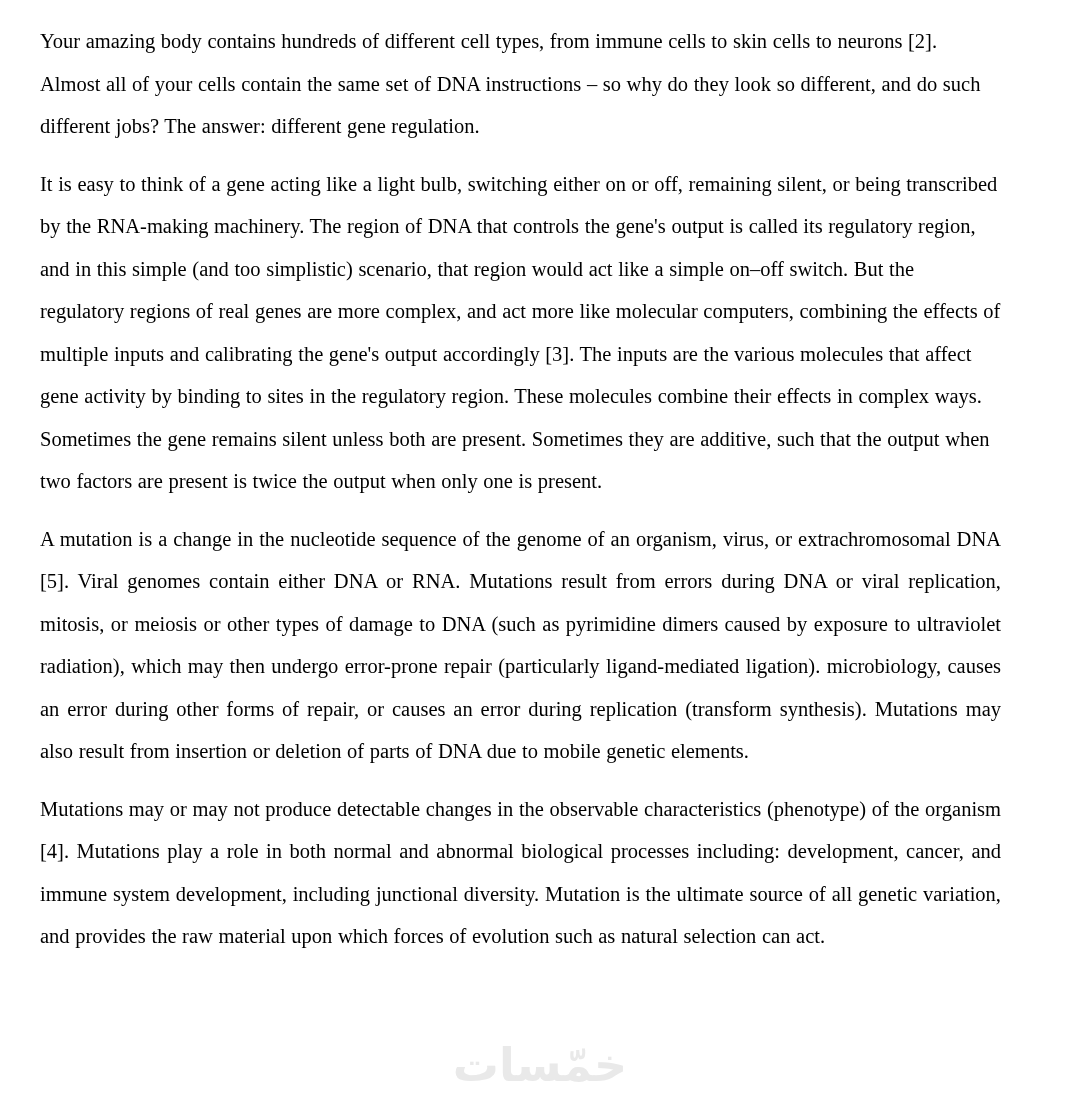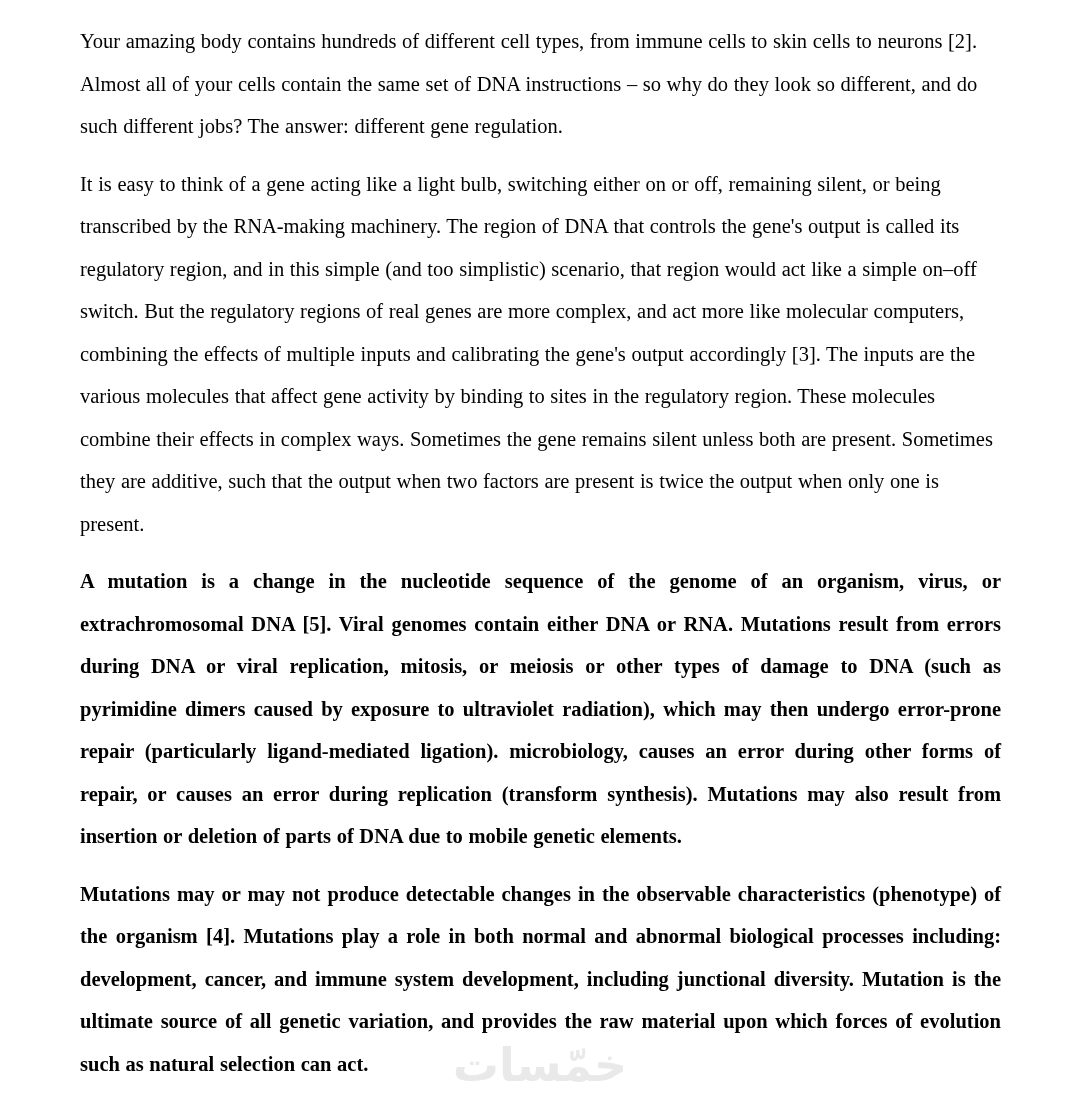--- a/index.html
+++ b/index.html
@@ -12,34 +12,34 @@
     height: 1104px;
     position: relative;
     overflow: hidden;
     font-family: "Liberation Serif", serif;
     color: #000000;
   }
   .page {
     position: absolute;
     inset: 0;
     box-sizing: border-box;
-    padding: 20px 79px 0 80px;
+    padding: 20px 79px 0 40px;
     z-index: 1;
   }
   .para {
     margin: 0;
     font-size: 20.5px;
     line-height: 42.5px;
     word-spacing: 0.5px;
   }
   .para + .para {
     margin-top: 15px;
   }
   .align-left   { text-align: left; }
-  .align-justify{ text-align: justify; font-weight: bold; }
+  .align-justify{ text-align: justify; }
   .watermark {
     position: absolute;
     left: 0;
     right: 0;
     bottom: 12px;
     z-index: 0;
     text-align: center;
     font-family: "DejaVu Sans", sans-serif;
     font-size: 46px;
     font-weight: bold;

